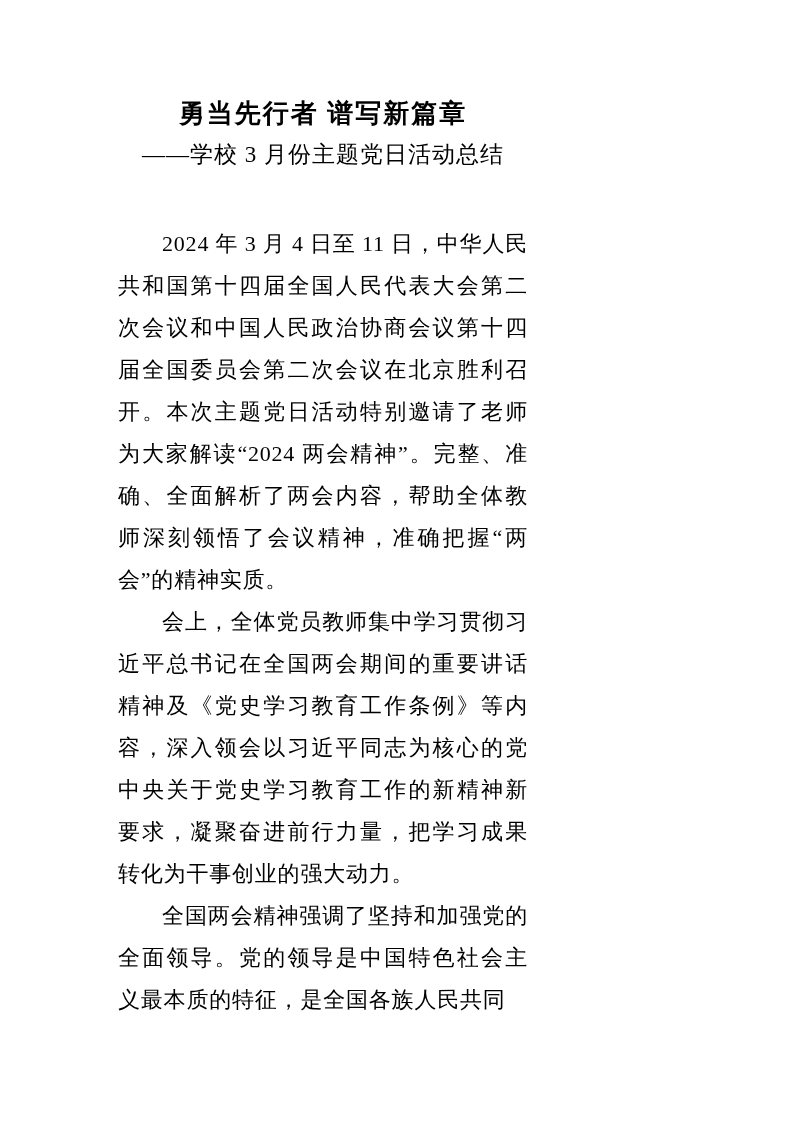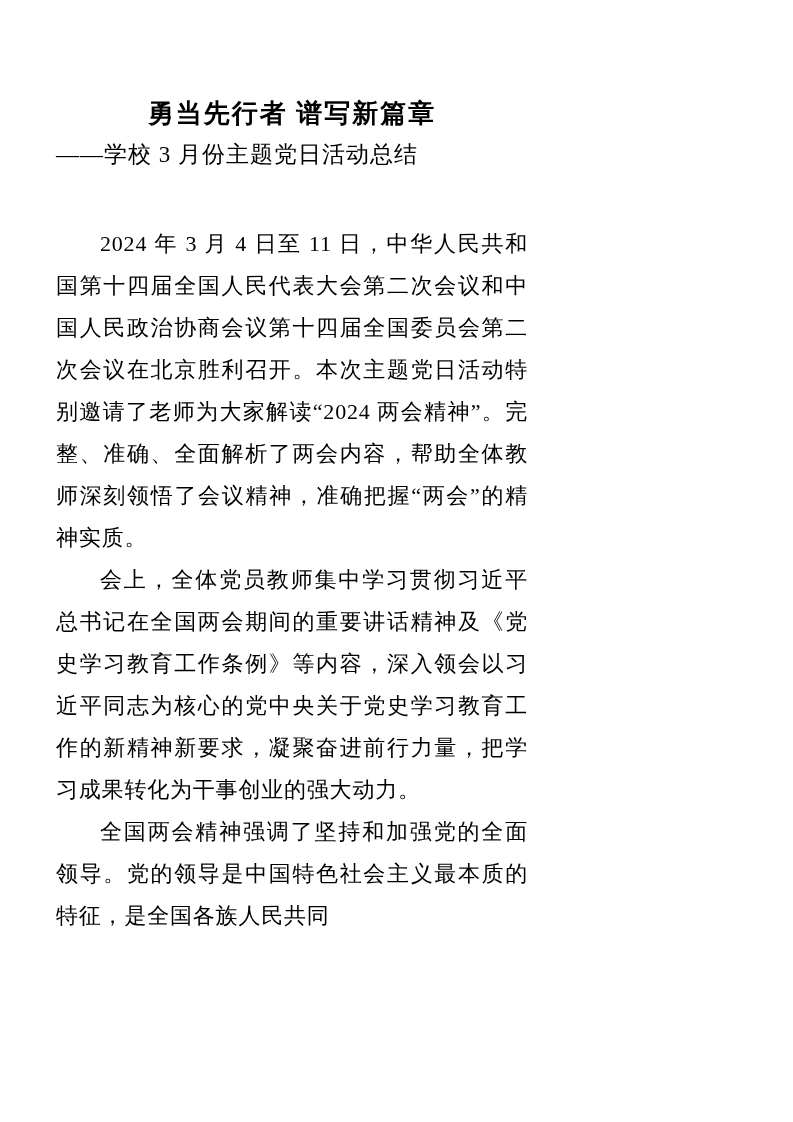--- a/index.html
+++ b/index.html
@@ -6,38 +6,39 @@
     margin: 0;
     padding: 0;
     background: #ffffff;
   }
   .page {
     position: relative;
     width: 646px;
     height: 1122px;
     background: #ffffff;
     box-sizing: border-box;
-    padding: 96px 118px 0 56px;
+    padding: 96px 118px 0 118px;
     overflow: hidden;
     font-family: "Liberation Serif", "DejaVu Serif", serif;
     color: #000000;
   }
   .doc-title {
     margin: 0;
     font-size: 26px;
     font-weight: 700;
     text-align: center;
     line-height: 36px;
     letter-spacing: 2px;
     white-space: pre;
   }
   .doc-subtitle {
     margin: 8px 0 0 0;
     font-size: 23px;
     font-weight: 400;
+    text-align: center;
     line-height: 30px;
     letter-spacing: 1px;
   }
   .doc-body {
     margin-top: 53px;
   }
   .doc-body p {
     margin: 0;
     font-size: 22px;
     font-weight: 400;

